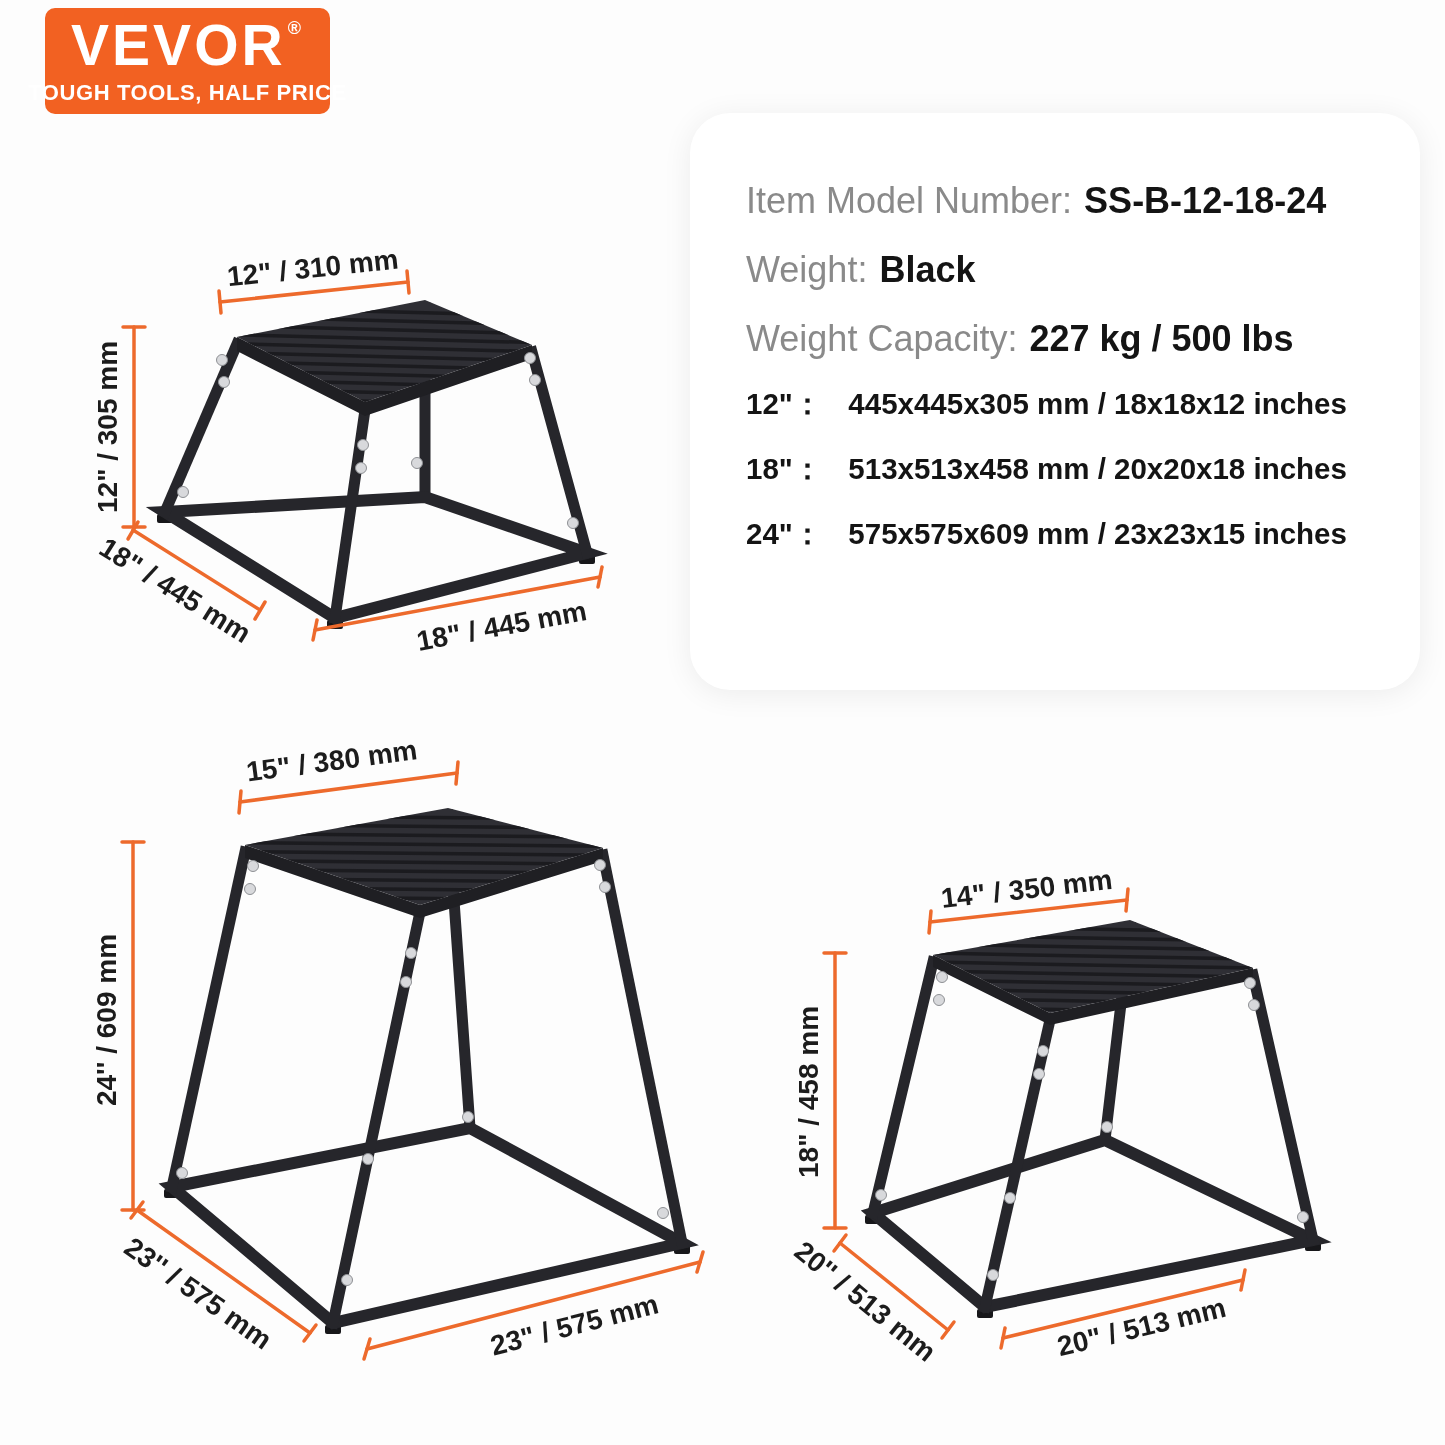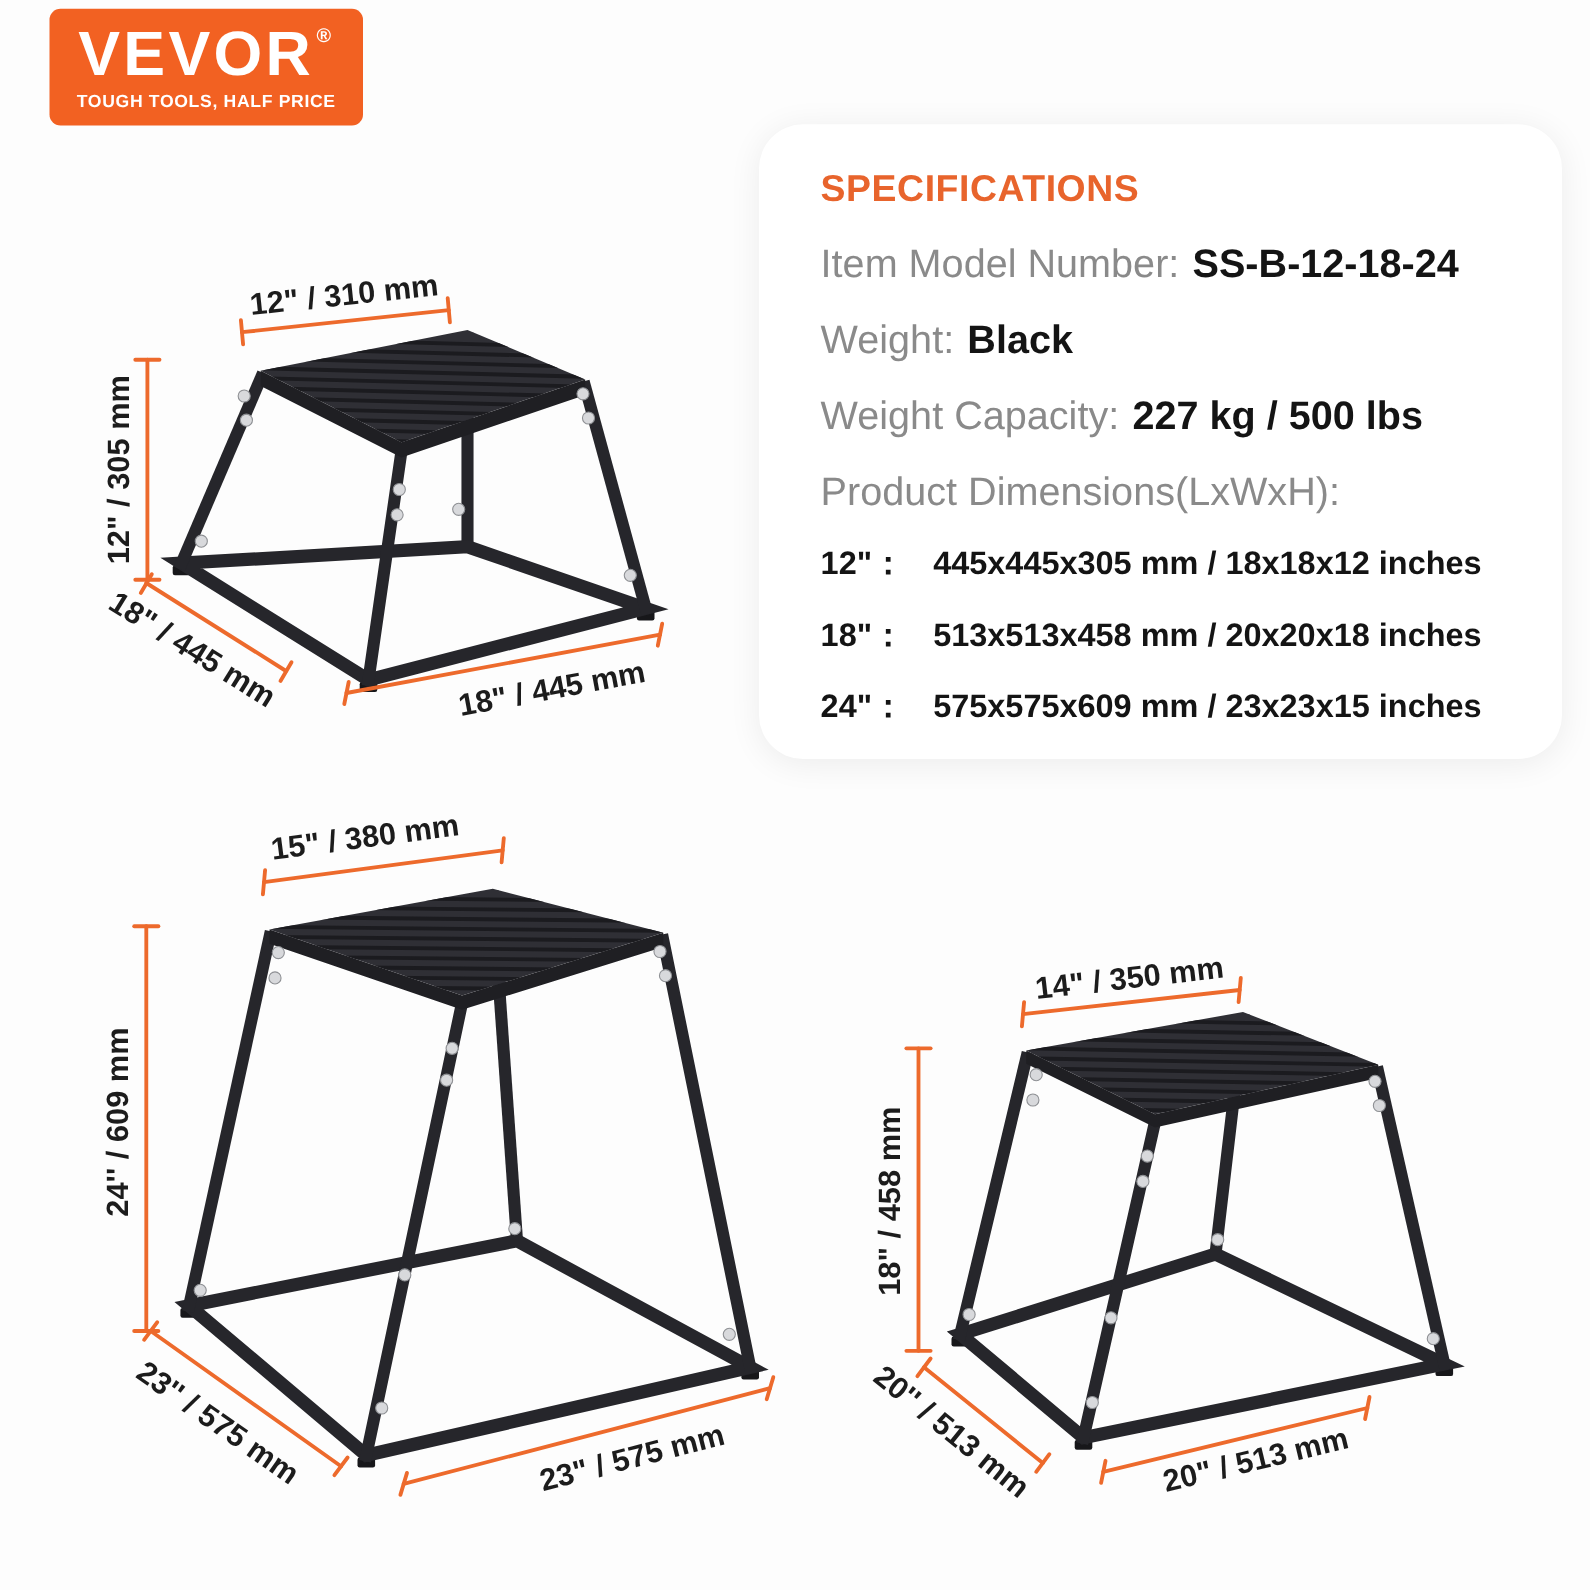--- a/index.html
+++ b/index.html
@@ -5,21 +5,21 @@
   html,body{margin:0;padding:0;}
   body{width:1445px;height:1445px;background:#fdfdfd;font-family:"Liberation Sans",sans-serif;}
   .canvas{position:relative;width:1445px;height:1445px;overflow:hidden;background:#fdfdfd;}
 
   
   .logo{position:absolute;left:45px;top:8px;width:285px;height:106px;background:#F26122;
         border-radius:10px;display:flex;flex-direction:column;align-items:center;justify-content:center;}
   .logo-word{color:#fff;font-weight:bold;font-size:57px;line-height:1;letter-spacing:3px;
              display:flex;align-items:flex-start;}
   .logo-reg{font-size:18px;line-height:1;margin-top:2px;margin-left:2px;font-weight:bold;}
-  .logo-tag{color:#fff;font-weight:bold;font-size:16px;letter-spacing:.6px;margin-top:6px;white-space:nowrap;}
+  .logo-tag{color:#fff;font-weight:bold;font-size:22px;letter-spacing:.6px;margin-top:6px;white-space:nowrap;}
 
   
   .spec-card{position:absolute;left:690px;top:113px;width:730px;height:577px;background:#ffffff;
              border-radius:40px;box-shadow:0 4px 30px rgba(0,0,0,.07);
              padding:40px 30px 0 56px;box-sizing:border-box;}
   .spec-title{font-size:34px;font-weight:bold;color:#E8642C;letter-spacing:.5px;margin:0 0 6px 0;}
   .spec-row{margin-top:27px;font-size:36px;color:#8a8a8a;white-space:nowrap;}
   .spec-row b{color:#141414;margin-left:12px;font-weight:bold;}
   .dim-row{margin-top:25px;font-size:29.5px;font-weight:bold;color:#141414;white-space:nowrap;}
   .dim-row .dim-val{margin-left:26px;}
@@ -41,32 +41,28 @@
 
   <div class="logo">
     <div class="logo-word">
       <span>VEVOR</span>
       <span class="logo-reg">®</span>
     </div>
     <div class="logo-tag">TOUGH TOOLS, HALF PRICE</div>
   </div>
 
   <div class="spec-card">
-    <div class="spec-title">SPECIFICATIONS</div>
     <div class="spec-row">
       <span>Item Model Number:</span><b>SS-B-12-18-24</b>
     </div>
     <div class="spec-row">
       <span>Weight:</span><b>Black</b>
     </div>
     <div class="spec-row">
       <span>Weight Capacity:</span><b>227 kg / 500 lbs</b>
-    </div>
-    <div class="spec-row">
-      <span>Product Dimensions(LxWxH):</span>
     </div>
     <div class="dim-row">
       <span>12"：</span><span class="dim-val">445x445x305 mm / 18x18x12 inches</span>
     </div>
     <div class="dim-row">
       <span>18"：</span><span class="dim-val">513x513x458 mm / 20x20x18 inches</span>
     </div>
     <div class="dim-row">
       <span>24"：</span><span class="dim-val">575x575x609 mm / 23x23x15 inches</span>
     </div>

